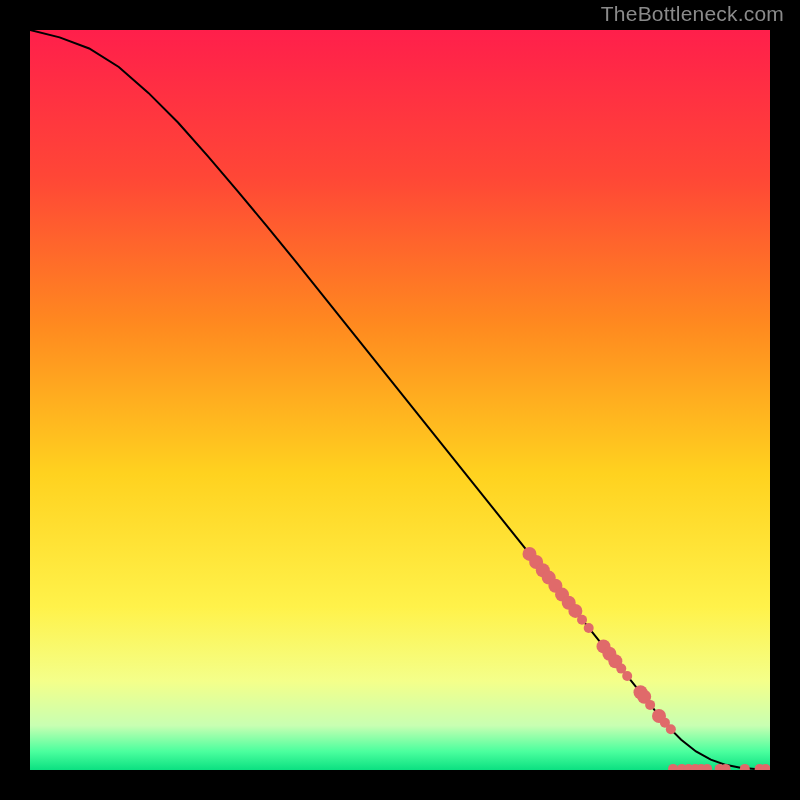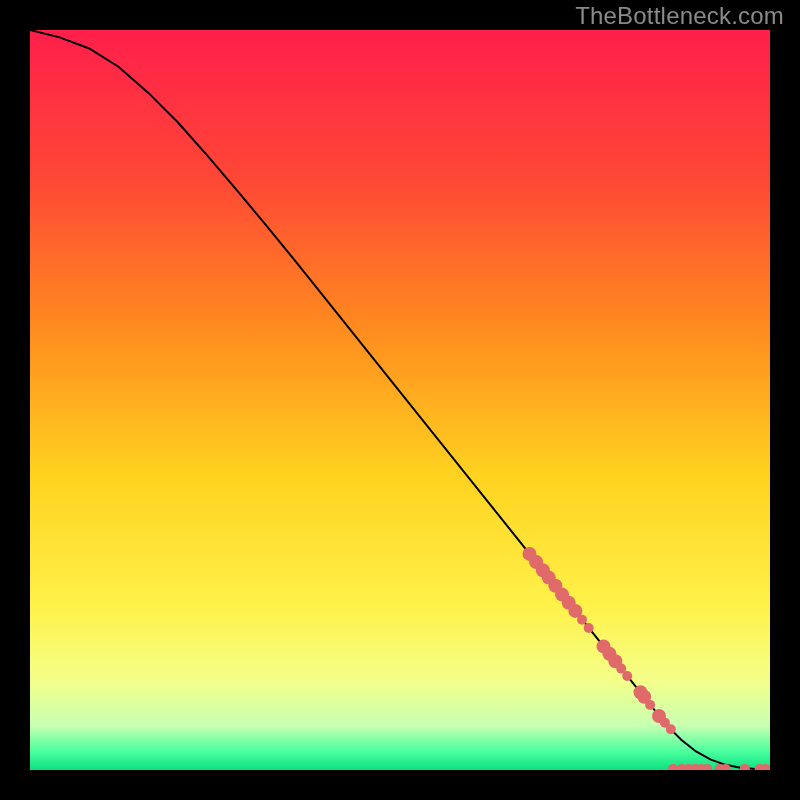--- a/index.html
+++ b/index.html
@@ -15,21 +15,21 @@
     position: relative;
     width: 800px;
     height: 800px;
     background: #000;
   }
   .attribution {
     position: absolute;
     top: 2px;
     right: 16px;
     color: #8a8a8a;
-    font-size: 24px;
+    font-size: 21px;
     font-weight: 500;
     letter-spacing: 0.2px;
   }
   .plot-area {
     position: absolute;
     left: 30px;
     top: 30px;
     width: 740px;
     height: 740px;
   }

